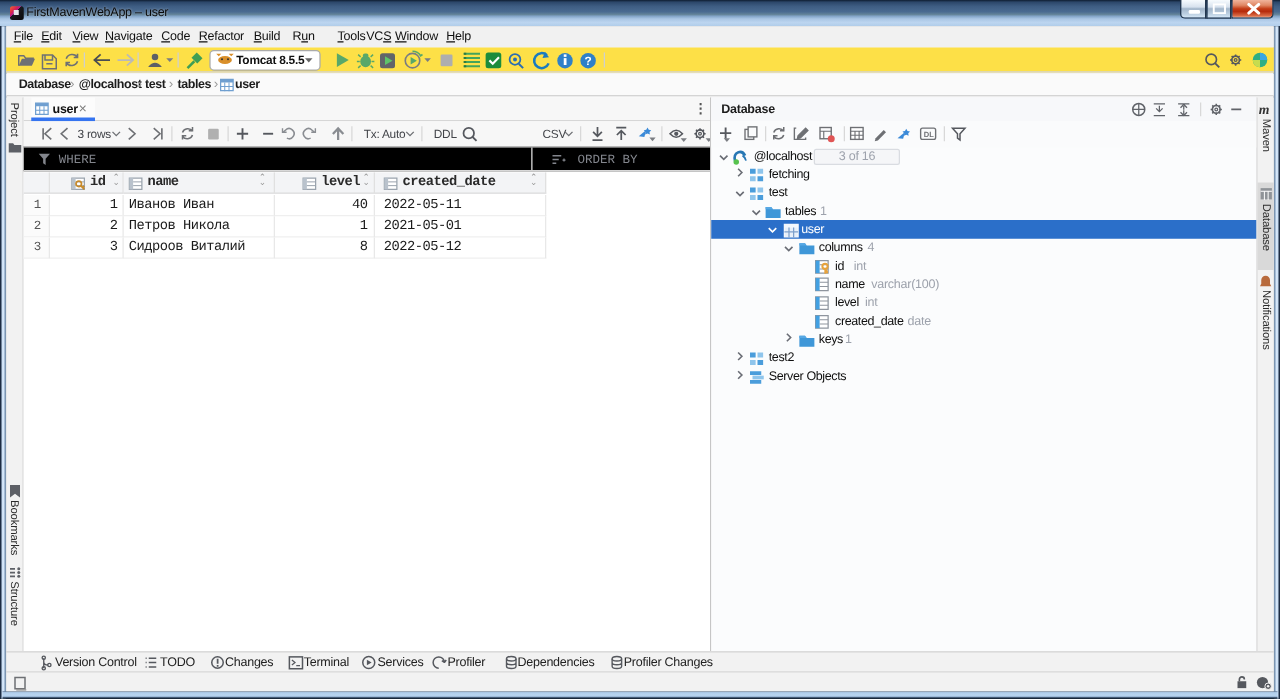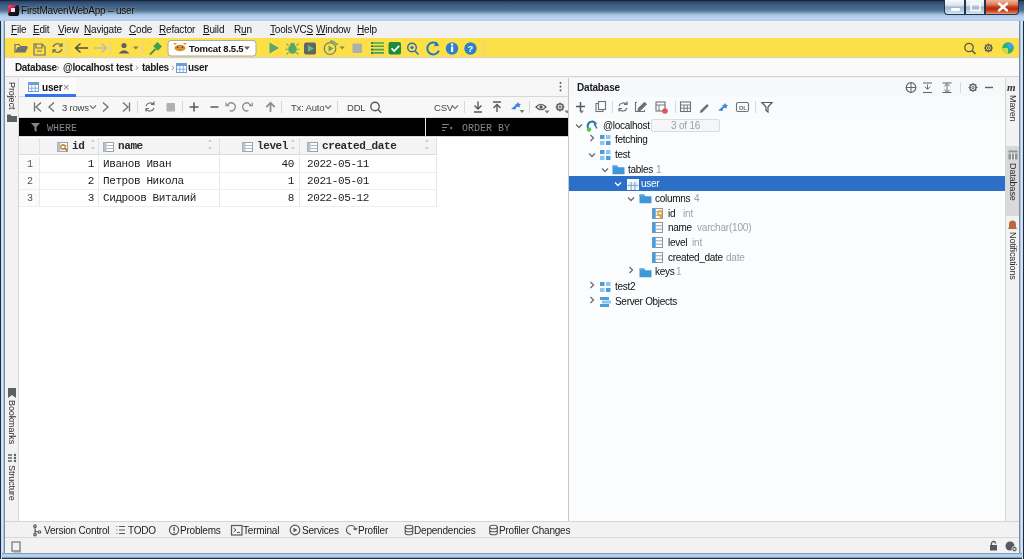--- a/index.html
+++ b/index.html
@@ -642,21 +642,21 @@
         <ellipse cx="409" cy="5" rx="3.8" ry="1.8"></ellipse>
         <path d="M405.2 5 v6 q0 1.8 3.8 1.8 q3.8 0 3.8 -1.8 v-6 M405.2 8 q0 1.8 3.8 1.8 q3.8 0 3.8 -1.8"></path>
       </g>
  <g stroke="#55585e" stroke-width="1.1" fill="none">
         <ellipse cx="493.5" cy="5" rx="3.8" ry="1.8"></ellipse>
         <path d="M489.7 5 v6 q0 1.8 3.8 1.8 q3.8 0 3.8 -1.8 v-6 M489.7 8 q0 1.8 3.8 1.8 q3.8 0 3.8 -1.8"></path>
       </g>
 </svg>
     <div class="bitem" style="left:39px">Version Control</div>
     <div class="bitem" style="left:123px">TODO</div>
-    <div class="bitem" style="left:175px">Problems</div>
+    <div class="bitem" style="left:175px">Changes</div>
     <div class="bitem" style="left:238px">Terminal</div>
     <div class="bitem" style="left:297px">Services</div>
     <div class="bitem" style="left:353px">Profiler</div>
     <div class="bitem" style="left:409px">Dependencies</div>
     <div class="bitem" style="left:494px">Profiler Changes</div>
   </div>
 <div id="statusbar">
  <svg width="12" height="12" style="left:6px;top:3px">
       <rect x="1" y="1" width="8" height="9" fill="none" stroke="#6e7074" stroke-width="1.2"></rect>
       <path d="M2 10.8 h8" stroke="#9a9a9a" stroke-width="1.4"></path>

